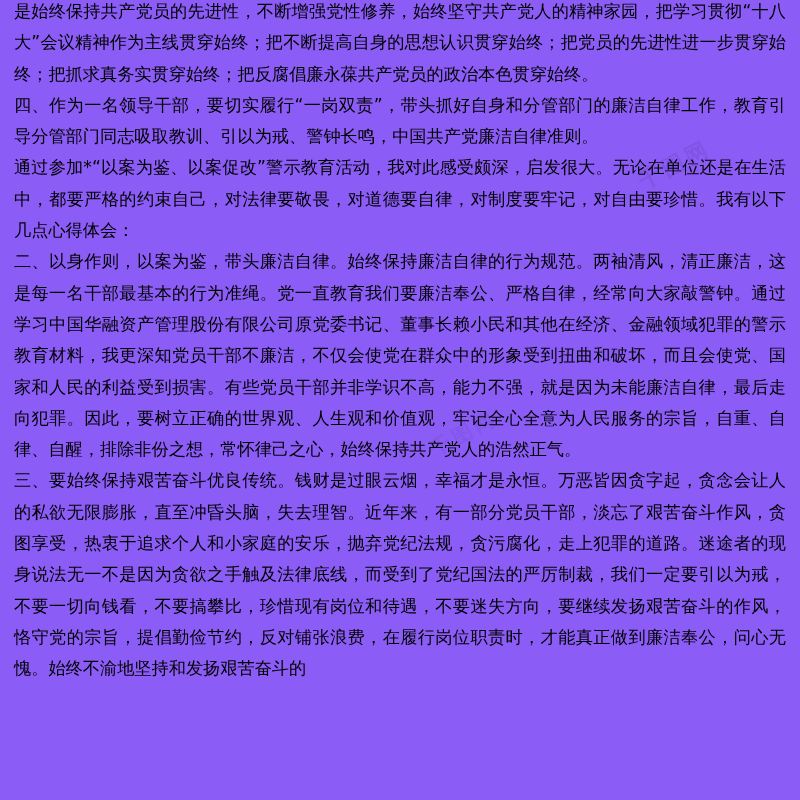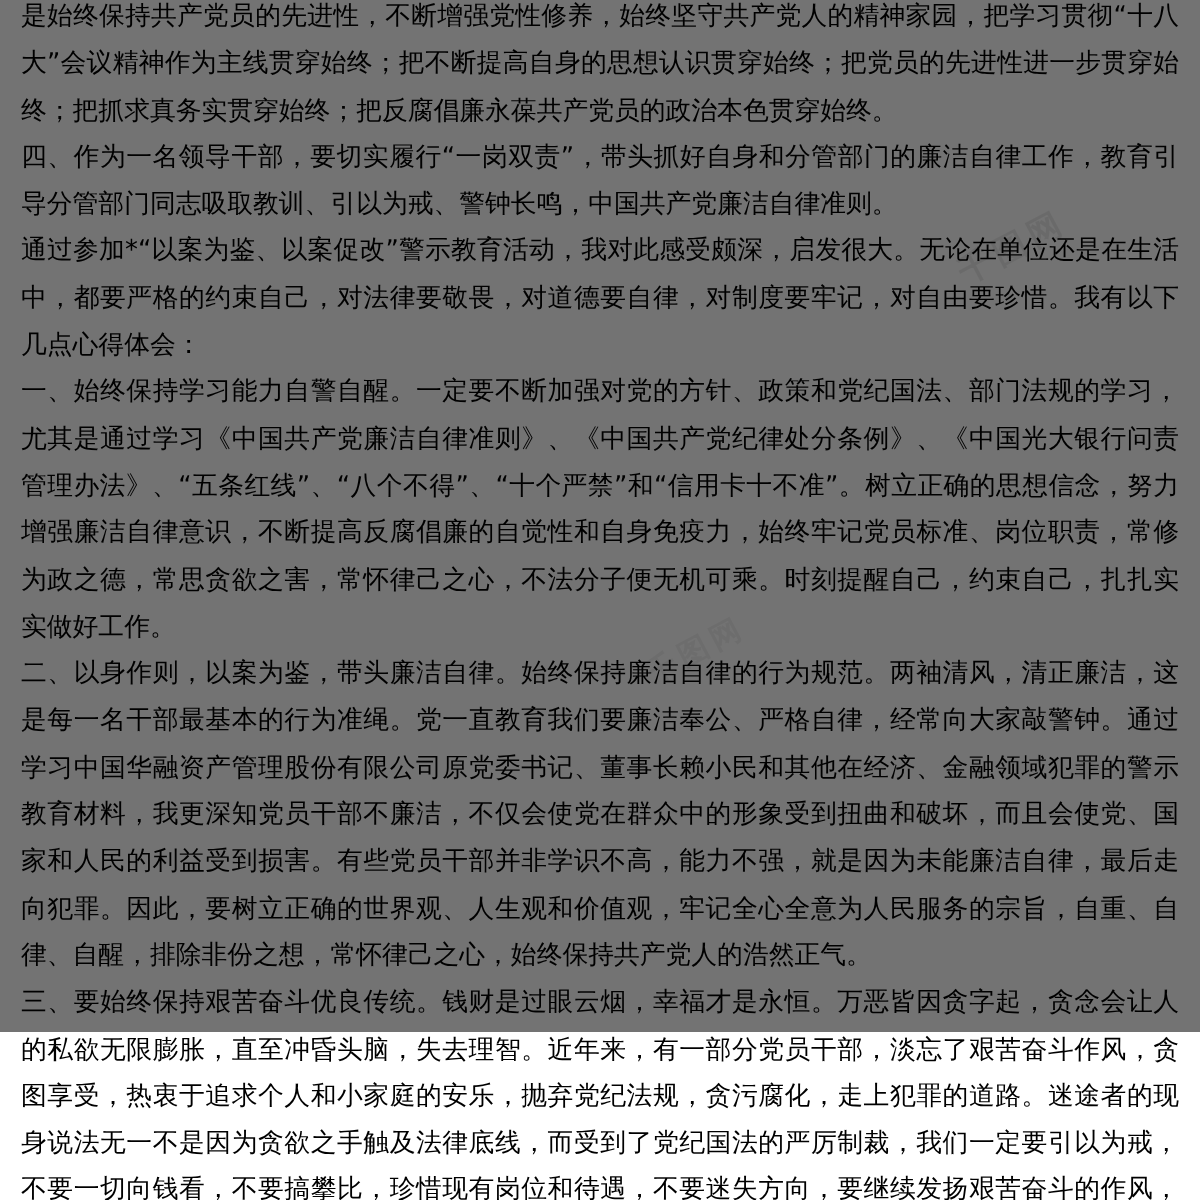--- a/index.html
+++ b/index.html
@@ -9,24 +9,24 @@
   }
   body {
     width: 800px;
     height: 800px;
     overflow: hidden;
     font-family: "DejaVu Sans", "Liberation Sans", sans-serif;
   }
   #doc {
     position: relative;
     width: 800px;
-    height: 688px;
+    height: 800px;
     box-sizing: border-box;
     padding: 2px 14px 0 14px;
-    background: #737373;
+    background: #8b5cf6;
   }
   .para {
     margin: 0;
     color: #000000;
     font-size: 17.2px;
     line-height: 31.3px;
     text-align: justify;
     text-justify: inter-ideograph;
     letter-spacing: 0px;
     font-weight: 400;
@@ -56,20 +56,19 @@
   }
 </style>
 </head>
 <body>
 
 <div id="doc">
 
   <p class="para clipped-top">是始终保持共产党员的先进性，不断增强党性修养，始终坚守共产党人的精神家园，把学习贯彻“十八大”会议精神作为主线贯穿始终；把不断提高自身的思想认识贯穿始终；把党员的先进性进一步贯穿始终；把抓求真务实贯穿始终；把反腐倡廉永葆共产党员的政治本色贯穿始终。</p>
   <p class="para">四、作为一名领导干部，要切实履行“一岗双责”，带头抓好自身和分管部门的廉洁自律工作，教育引导分管部门同志吸取教训、引以为戒、警钟长鸣，中国共产党廉洁自律准则。</p>
   <p class="para">通过参加*“以案为鉴、以案促改”警示教育活动，我对此感受颇深，启发很大。无论在单位还是在生活中，都要严格的约束自己，对法律要敬畏，对道德要自律，对制度要牢记，对自由要珍惜。我有以下几点心得体会：</p>
-  <p class="para">一、始终保持学习能力自警自醒。一定要不断加强对党的方针、政策和党纪国法、部门法规的学习，尤其是通过学习《中国共产党廉洁自律准则》、《中国共产党纪律处分条例》、《中国光大银行问责管理办法》、“五条红线”、“八个不得”、“十个严禁”和“信用卡十不准”。树立正确的思想信念，努力增强廉洁自律意识，不断提高反腐倡廉的自觉性和自身免疫力，始终牢记党员标准、岗位职责，常修为政之德，常思贪欲之害，常怀律己之心，不法分子便无机可乘。时刻提醒自己，约束自己，扎扎实实做好工作。</p>
   <p class="para">二、以身作则，以案为鉴，带头廉洁自律。始终保持廉洁自律的行为规范。两袖清风，清正廉洁，这是每一名干部最基本的行为准绳。党一直教育我们要廉洁奉公、严格自律，经常向大家敲警钟。通过学习中国华融资产管理股份有限公司原党委书记、董事长赖小民和其他在经济、金融领域犯罪的警示教育材料，我更深知党员干部不廉洁，不仅会使党在群众中的形象受到扭曲和破坏，而且会使党、国家和人民的利益受到损害。有些党员干部并非学识不高，能力不强，就是因为未能廉洁自律，最后走向犯罪。因此，要树立正确的世界观、人生观和价值观，牢记全心全意为人民服务的宗旨，自重、自律、自醒，排除非份之想，常怀律己之心，始终保持共产党人的浩然正气。</p>
   <p class="para">三、要始终保持艰苦奋斗优良传统。钱财是过眼云烟，幸福才是永恒。万恶皆因贪字起，贪念会让人的私欲无限膨胀，直至冲昏头脑，失去理智。近年来，有一部分党员干部，淡忘了艰苦奋斗作风，贪图享受，热衷于追求个人和小家庭的安乐，抛弃党纪法规，贪污腐化，走上犯罪的道路。迷途者的现身说法无一不是因为贪欲之手触及法律底线，而受到了党纪国法的严厉制裁，我们一定要引以为戒，不要一切向钱看，不要搞攀比，珍惜现有岗位和待遇，不要迷失方向，要继续发扬艰苦奋斗的作风，恪守党的宗旨，提倡勤俭节约，反对铺张浪费，在履行岗位职责时，才能真正做到廉洁奉公，问心无愧。始终不渝地坚持和发扬艰苦奋斗的</p>
 
   <div class="watermark">千图网</div>
   <div class="watermark w2">千图网</div>
 
 </div>
 
 </body></html>

